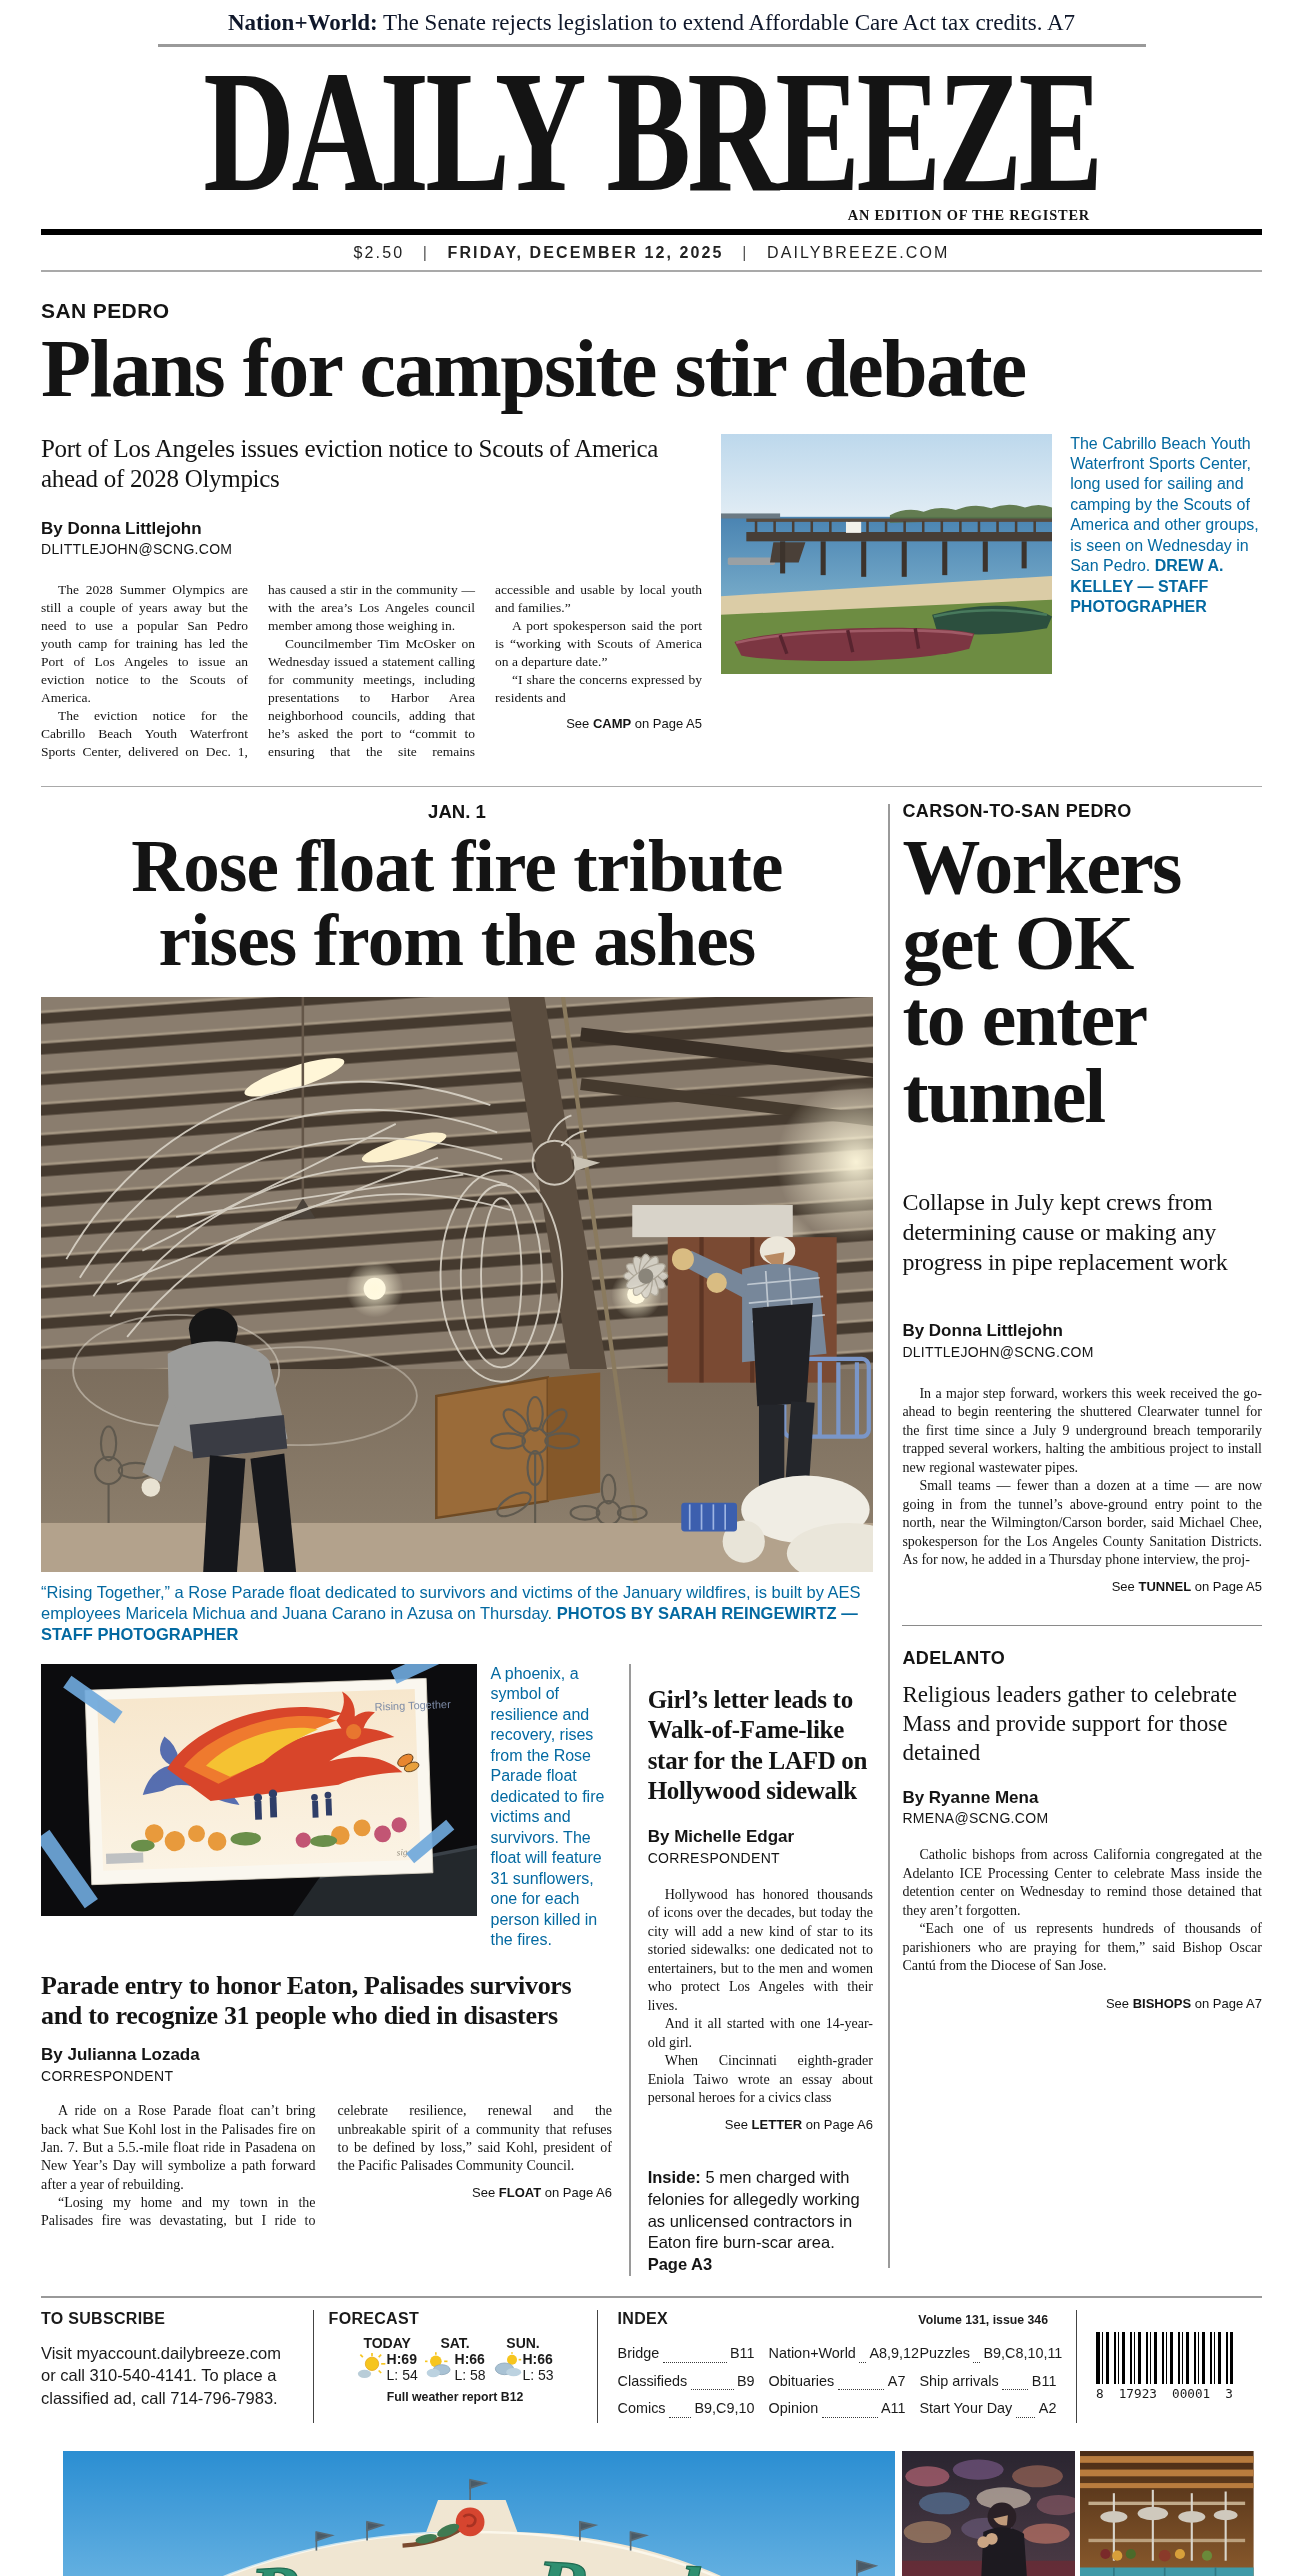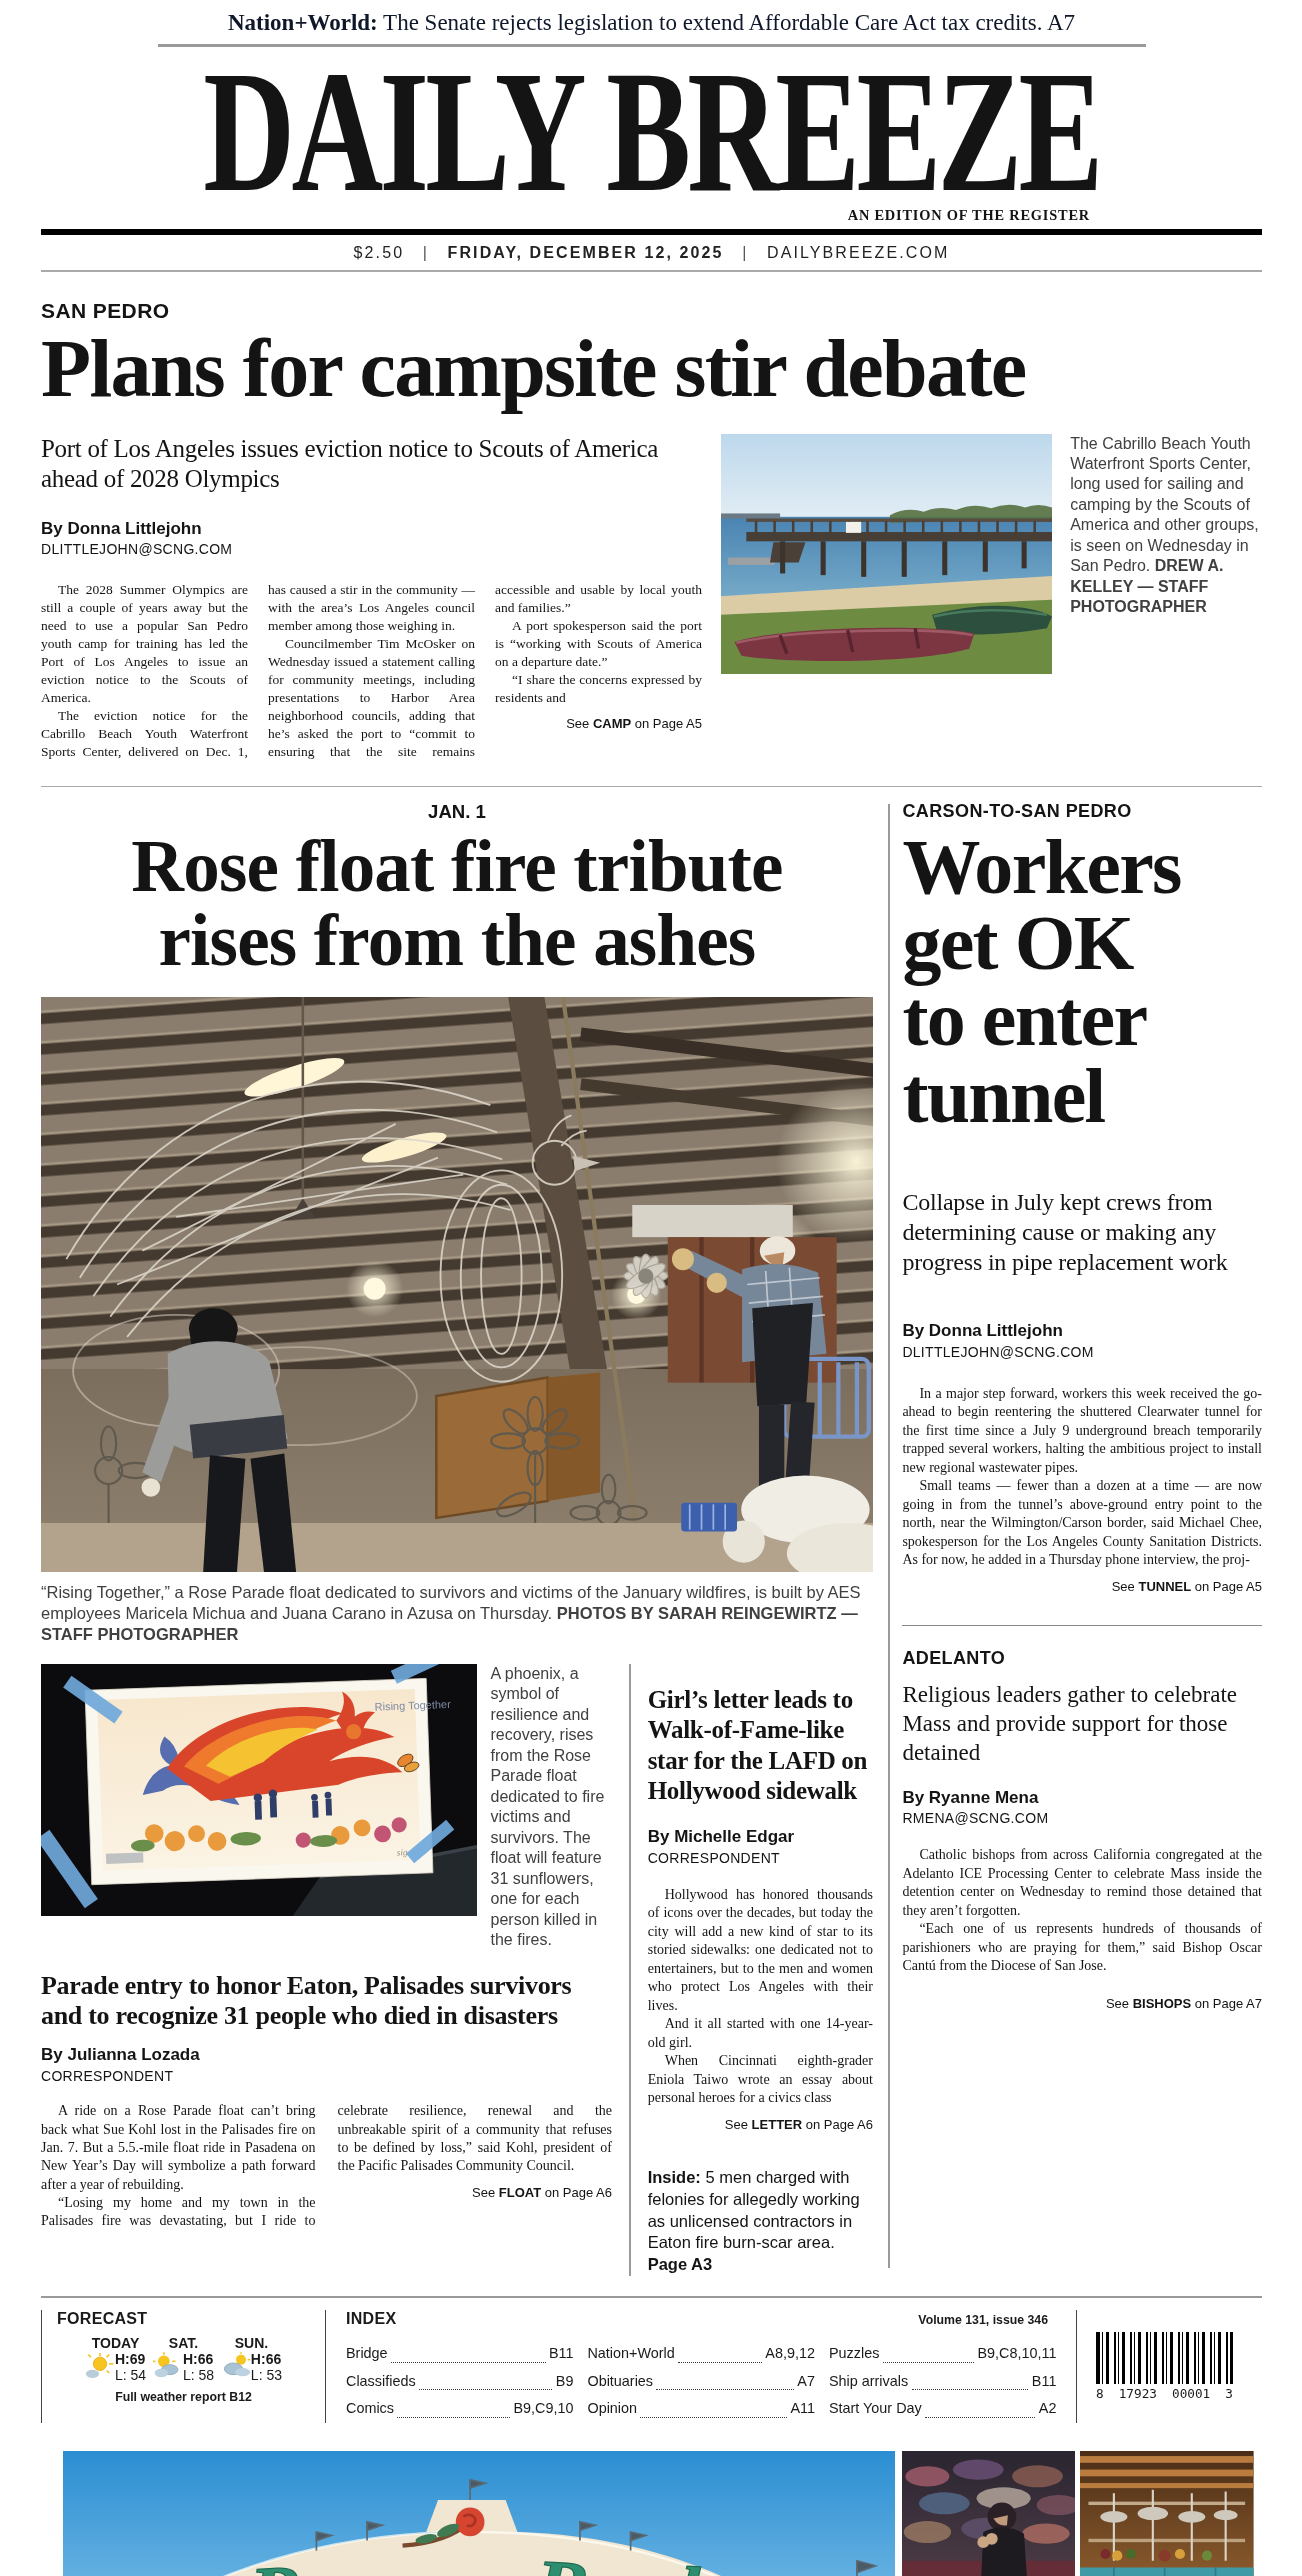--- a/index.html
+++ b/index.html
@@ -20,21 +20,21 @@
         letter-spacing:2.1px;padding:9.3px 0 7.6px;color:#222;}
   .dateline .sep{display:inline-block;margin:0 18.6px;color:#555;font-weight:normal;}
   .dateline .d{font-weight:bold;}
   .thin-rule{height:1.7px;background:#a9a9a9;margin:0 41px;}
   
   .kicker{font-family:"Liberation Sans",sans-serif;font-weight:bold;font-size:21px;letter-spacing:0.4px;}
   .byline{font-family:"Liberation Sans",sans-serif;font-weight:bold;font-size:17px;}
   .byline-sub{font-family:"Liberation Sans",sans-serif;font-size:14px;letter-spacing:0.3px;margin-top:2.5px;}
   .jump{display:block;text-align:right;font-family:"Liberation Sans",sans-serif;font-size:13px;margin-top:8.4px;}
   .jump b{font-weight:bold;}
-  .cap{font-family:"Liberation Sans",sans-serif;font-size:16px;line-height:1.28;color:#404040;}
+  .cap{font-family:"Liberation Sans",sans-serif;font-size:16px;line-height:1.28;color:#0369a1;}
   .credit{font-weight:bold;}
   .bodytxt p{margin:0;text-indent:17px;text-align:justify;}
   
   .s1{padding-top:27px;}
   .s1-headline{font-size:82px;font-weight:bold;letter-spacing:-1.7px;line-height:1;margin:8.4px 0 24px;}
   .s1-row{display:flex;gap:18.6px;}
   .s1-text{width:661px;flex:none;}
   .s1-subhead{font-size:25px;line-height:1.2;letter-spacing:-0.3px;margin-bottom:25px;}
   .s1-cols{margin-top:24px;column-count:3;column-gap:20px;font-size:13.5px;line-height:1.33;}
   .s1-photo{width:331px;height:240px;flex:none;}
@@ -498,20 +498,24 @@
           <p>Catholic bishops from across California congregated at the Adelanto ICE Processing Center to celebrate Mass inside the detention center on Wednesday to remind those detained that they aren’t forgotten.</p>
           <p>“Each one of us represents hundreds of thousands of parishioners who are praying for them,” said Bishop Oscar Cantú from the Diocese of San Jose.</p>
           <span class="jump" style="margin-top:20px;"><span>See </span><b>BISHOPS</b><span> on Page A7</span></span>
         </div>
       </section>
     </div>
   </div>
 
   <div class="footer-rule"></div>
   <div class="footer">
+    <div class="f-cell first sub-cell">
+      <div class="f-head">TO SUBSCRIBE</div>
+      <div class="t">Visit myaccount.dailybreeze.com or call 310-540-4141. To place a classified ad, call 714-796-7983.</div>
+    </div>
     <div class="f-cell fc-cell">
       <div class="f-head" style="text-align:left;">FORECAST</div>
       <div class="fc-days">
         <div class="fc-day">
           <div class="fc-name">TODAY</div>
           <div class="fc-mid">
             <span><svg width="30" height="27" viewBox="0 0 36 32">
                   <circle cx="18" cy="14" r="8" fill="#f6c51f" stroke="#e8a81c"></circle>
                   <g stroke="#f6c51f" stroke-width="2">
                     <line x1="18" y1="1" x2="18" y2="5"></line>

